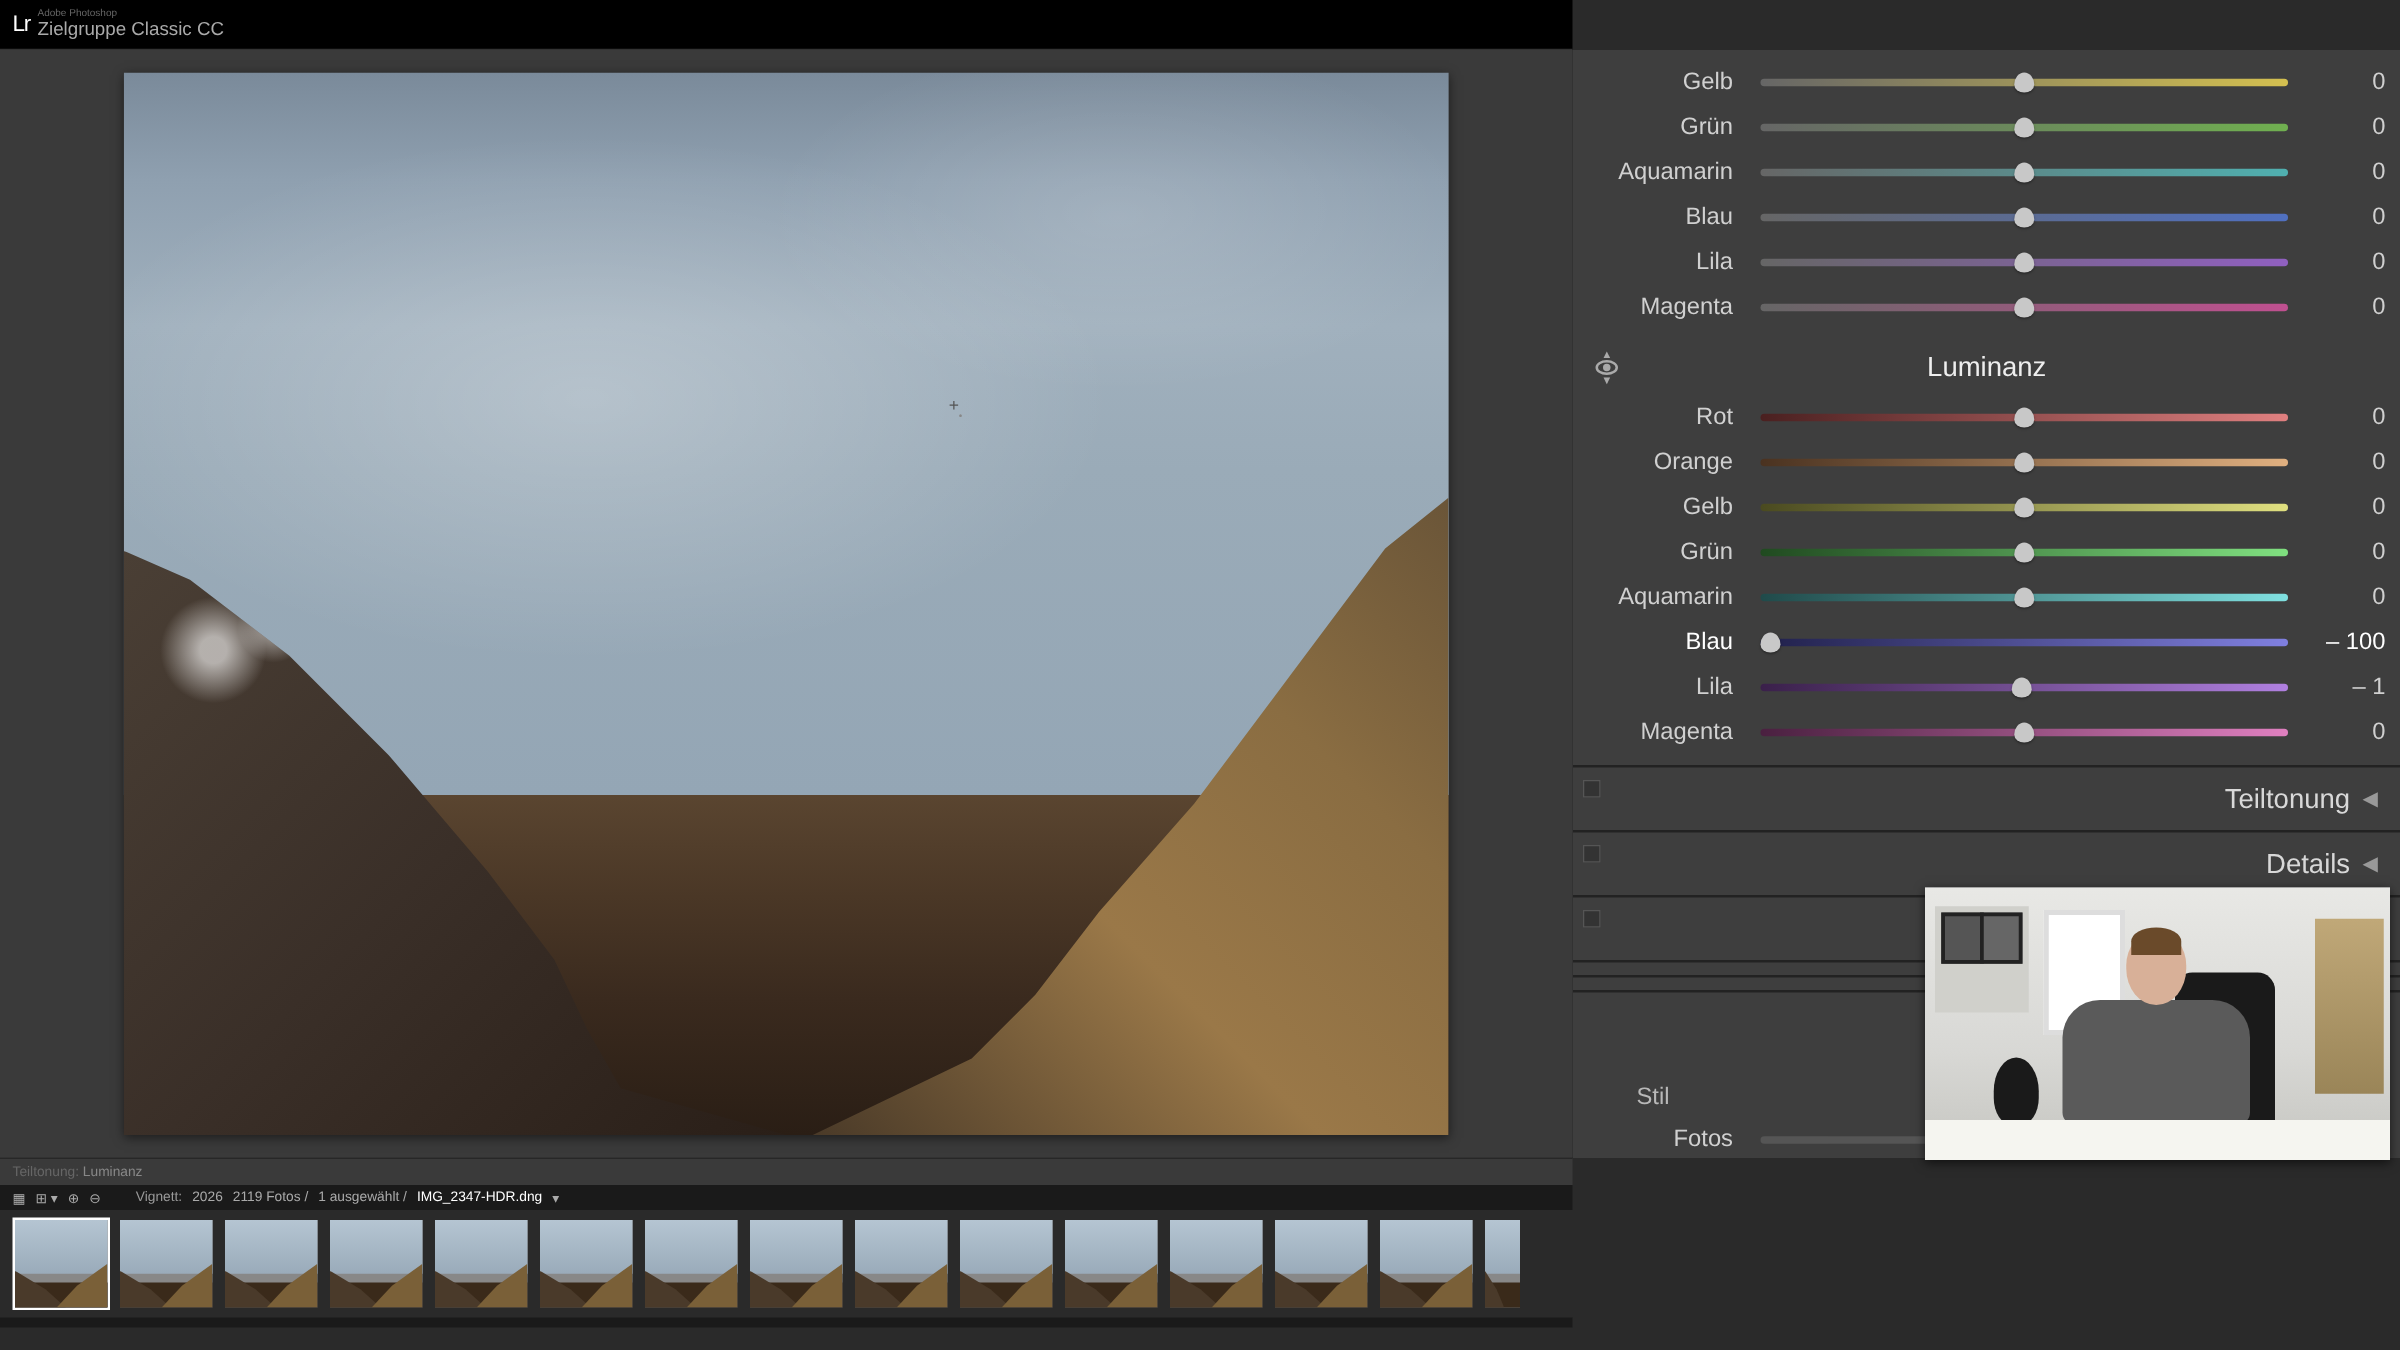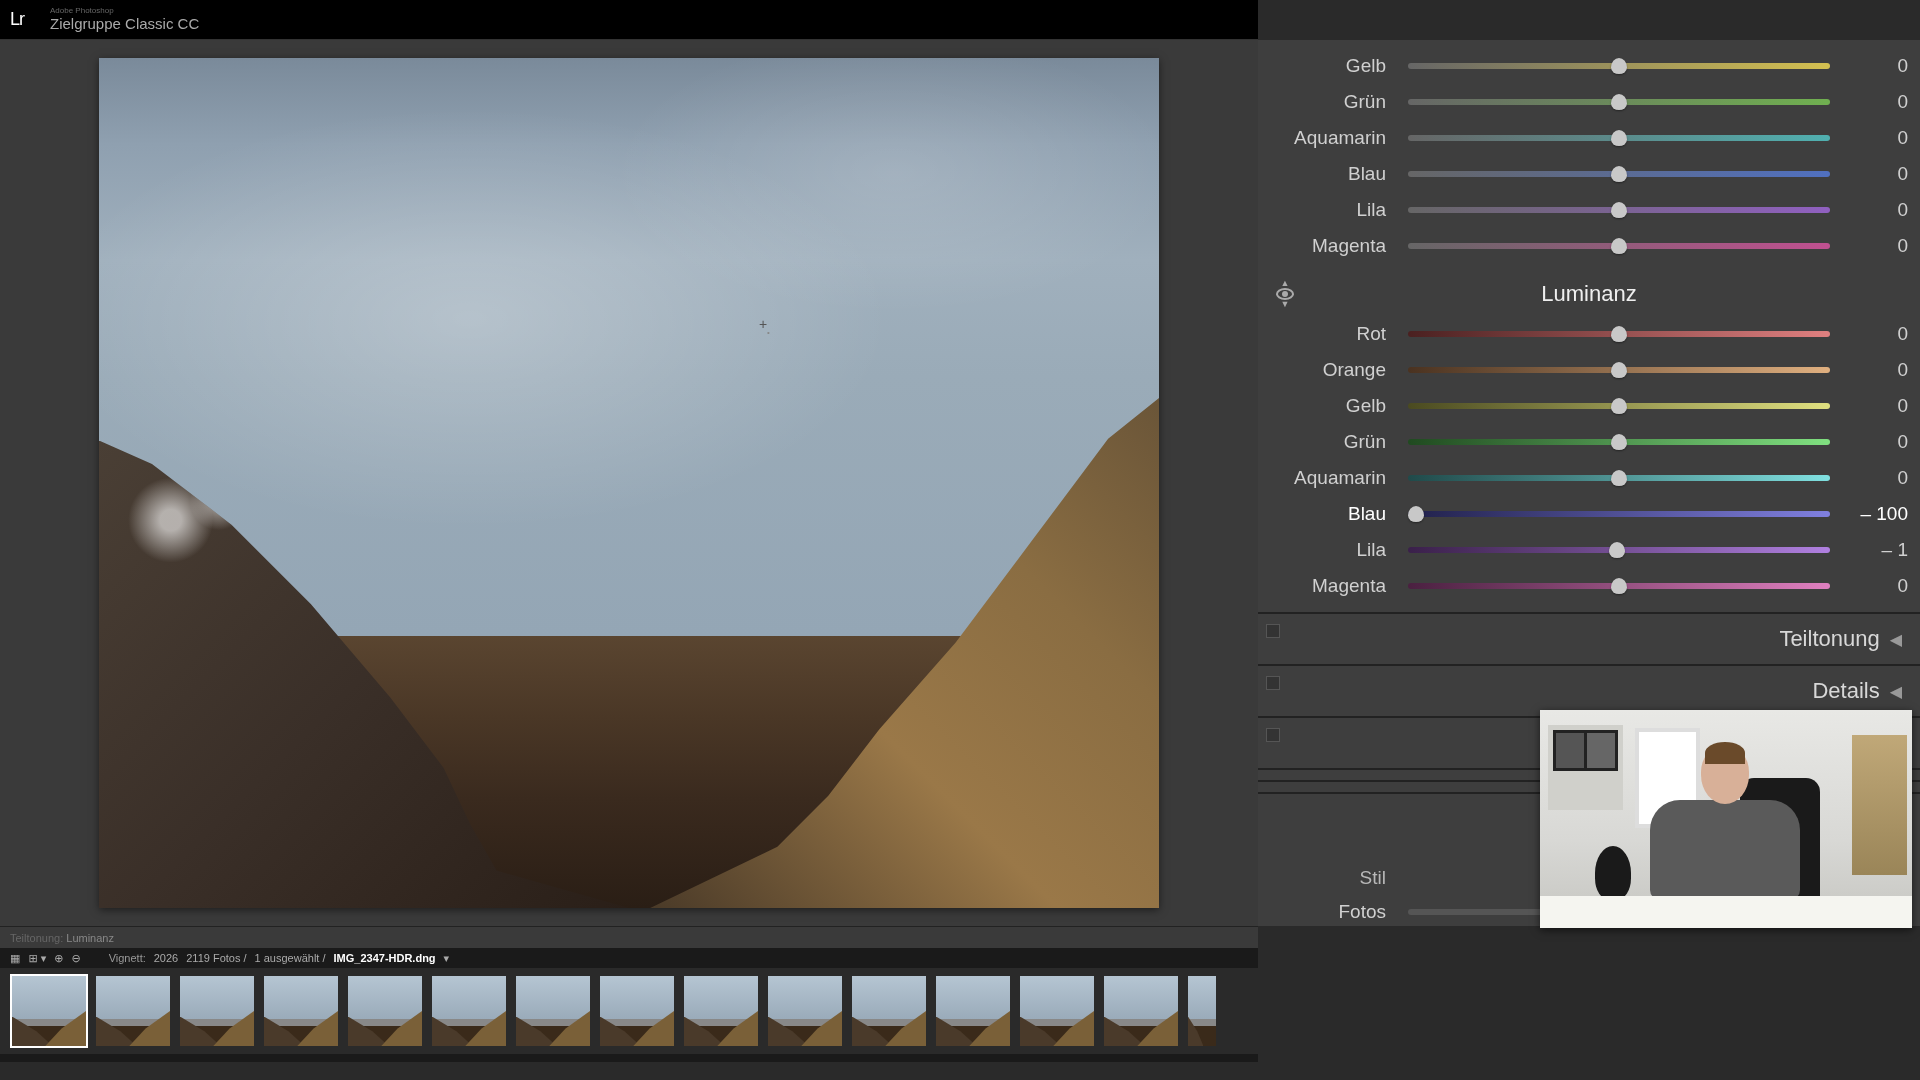--- a/index.html
+++ b/index.html
@@ -1,19 +1,19 @@
 <!DOCTYPE html>
 <html><head>
   <meta charset="utf-8">
   <style>
     * { margin: 0; padding: 0; box-sizing: border-box; font-family: -apple-system, "Segoe UI", Arial, sans-serif; }
     body { background: #2a2a2a; color: #aaa; width: 1920px; height: 1080px; overflow: hidden; position: relative; }
 
     .top-bar { height: 40px; background: #000; display: flex; align-items: center; padding: 0 10px; width: 1258px; border-bottom: 1px solid #333; }
-    .lr-logo { color: #888; font-size: 13px; font-weight: 300; display: flex; align-items: center; gap: 20px; }
+    .lr-logo { color: #888; font-size: 13px; font-weight: 300; display: flex; align-items: center; }
     .lr-icon { font-size: 18px; color: #fff; margin-right: 6px; font-weight: 300; letter-spacing: -1px; }
     .lr-small { font-size: 8px; color: #666; line-height: 8px; }
     .lr-title { font-size: 15px; color: #aaa; font-weight: 300; }
 
     .main-area { display: flex; height: 886px; }
     .preview-zone { width: 1258px; background: #3a3a3a; display: flex; flex-direction: column; }
     .preview-canvas { flex: 1; display: flex; align-items: center; justify-content: center; margin: 8px 10px; background: #3a3a3a; position: relative; }
     .photo { width: 1060px; height: 850px; position: relative; box-shadow: 0 2px 8px rgba(0,0,0,.5); overflow: hidden; }
     .sky { position: absolute; inset: 0; height: 68%; background: linear-gradient(180deg, #7a8a9a 0%, #8fa0b0 15%, #a0b0bd 35%, #9aabb8 55%, #94a6b5 100%); }
     .sky::before { content:""; position:absolute; inset:0; background: radial-gradient(ellipse 600px 300px at 35% 45%, rgba(255,255,255,.25), transparent 70%), radial-gradient(ellipse 400px 200px at 75% 20%, rgba(255,255,255,.15), transparent 70%); }
@@ -56,26 +56,26 @@
     .target-icon .circ { width: 18px; height: 18px; border: 2px solid #aaa; border-radius: 50%; display:flex; align-items:center; justify-content:center; }
     .target-icon .circ::before { content:""; width:6px; height:6px; background:#aaa; border-radius:50%; }
     .target-icon .arr { font-size: 9px; color: #aaa; line-height: 5px; }
     .panel-collapsed { display: flex; align-items: center; justify-content: flex-end; height: 52px; padding-right: 18px; font-size: 22px; color: #d8d8d8; border-top: 2px solid #222; background: #3e3e3e; position: relative; cursor: pointer; }
     .panel-collapsed::before { content:""; position:absolute; left:8px; top:10px; width:12px; height:12px; background:#333; border:1px solid #555; }
     .collapse-arrow { margin-left: 10px; color: #999; font-size: 16px; }
     .thin-sep { height: 12px; border-top: 2px solid #222; background:#3e3e3e; }
 
     .vignette-header { text-align: center; font-size: 21px; color: #e0e0e0; margin: 10px 0 6px; }
     .vignette-style-row { display: flex; align-items: center; height: 32px; }
-    .vignette-style-row .slider-label { color: #b8b8b8; }
+    .vignette-style-row .slider-label { color: #b8b8b8; text-align: center; }
 
     .info-strip { height: 22px; background: #3a3a3a; width:1258px; display:flex; align-items:center; padding: 0 10px; font-size: 11px; color:#888; border-top: 1px solid #222; }
     .chip-strip { height: 20px; background: #1a1a1a; width:1258px; display:flex; align-items:center; padding: 0 10px; font-size: 11px; color:#aaa; }
     .chip-strip span { margin-right: 8px; }
-    .chip-strip .fname { color: #fff; font-weight: 700; }
+    .chip-strip .fname { color: #fff; font-weight: 400; }
 
     .filmstrip { height: 86px; background: #2a2a2a; width:1258px; display: flex; align-items: center; padding: 6px 12px; gap: 10px; }
     .thumb { width: 74px; height: 70px; background:#888; position:relative; cursor:pointer; flex-shrink:0; }
     .thumb.selected { outline: 2px solid #fff; }
     .thumb-sky { position:absolute; inset:0; height:62%; background: linear-gradient(180deg,#b5c5d2,#9aabba); }
     .thumb-mtn-l { position:absolute; bottom:0; left:0; width:55%; height:42%; background:#4a3a2a; clip-path: polygon(0 0, 60% 50%, 100% 100%, 0 100%); }
     .thumb-mtn-r { position:absolute; bottom:0; right:0; width:55%; height:50%; background:#7a6038; clip-path: polygon(100% 0, 40% 50%, 0 100%, 100% 100%); }
     .thumb-gnd { position:absolute; bottom:0; left:0; width:100%; height:28%; background:#3a2a1a; }
 
     .webcam { position:absolute; top:710px; right:8px; width:372px; height:218px; background:#eee; overflow:hidden; box-shadow: 0 2px 8px rgba(0,0,0,.6); z-index: 50; }

